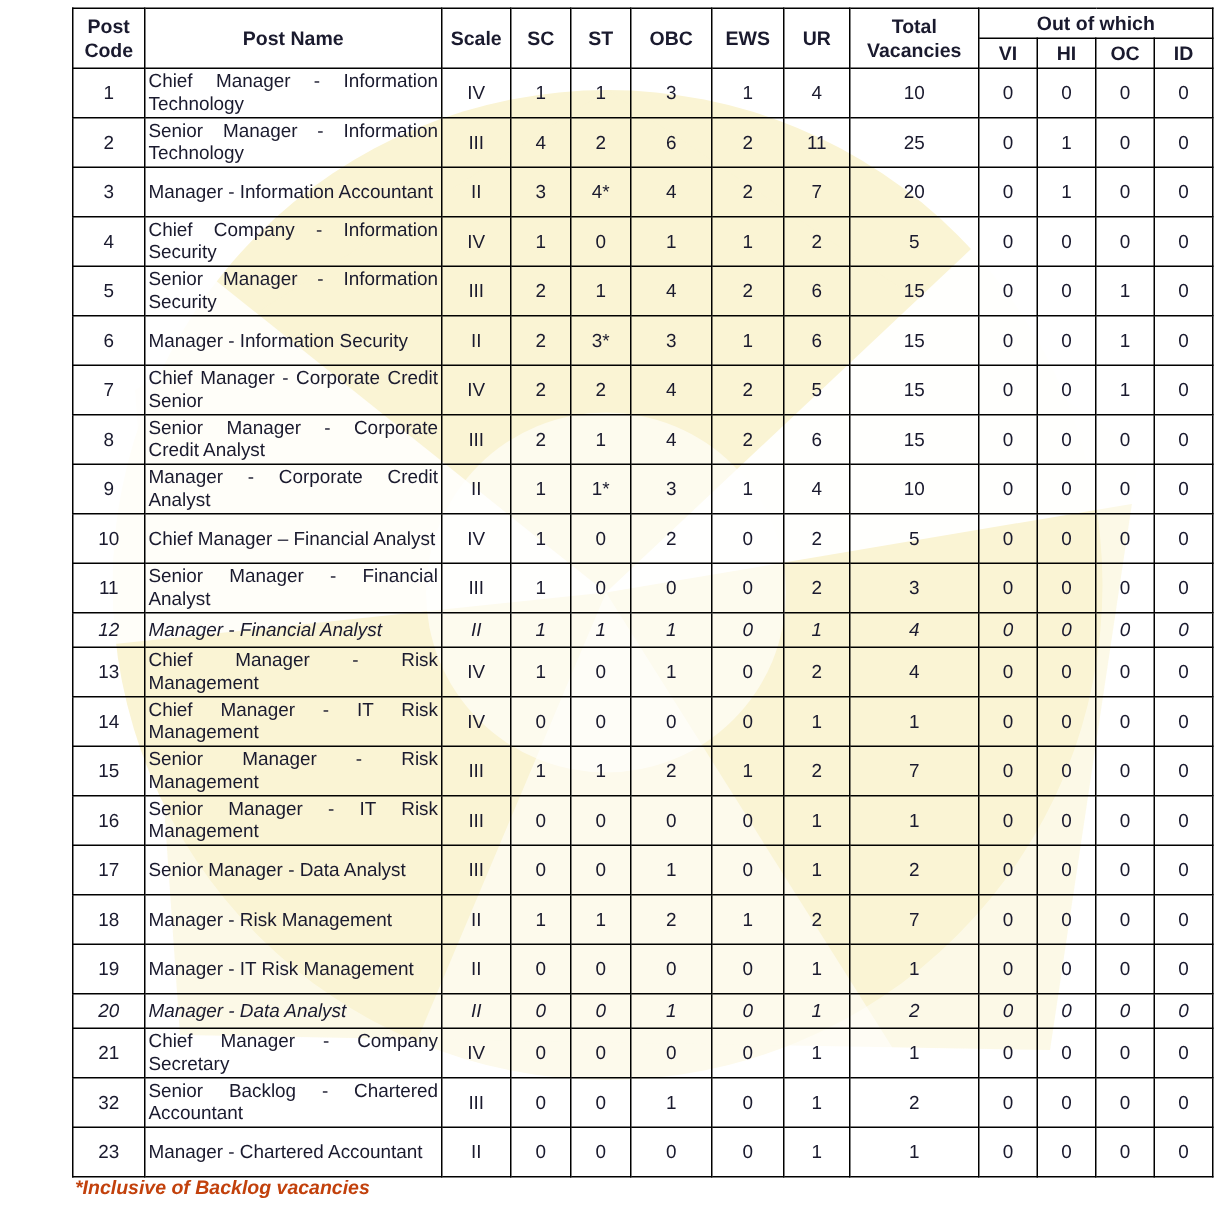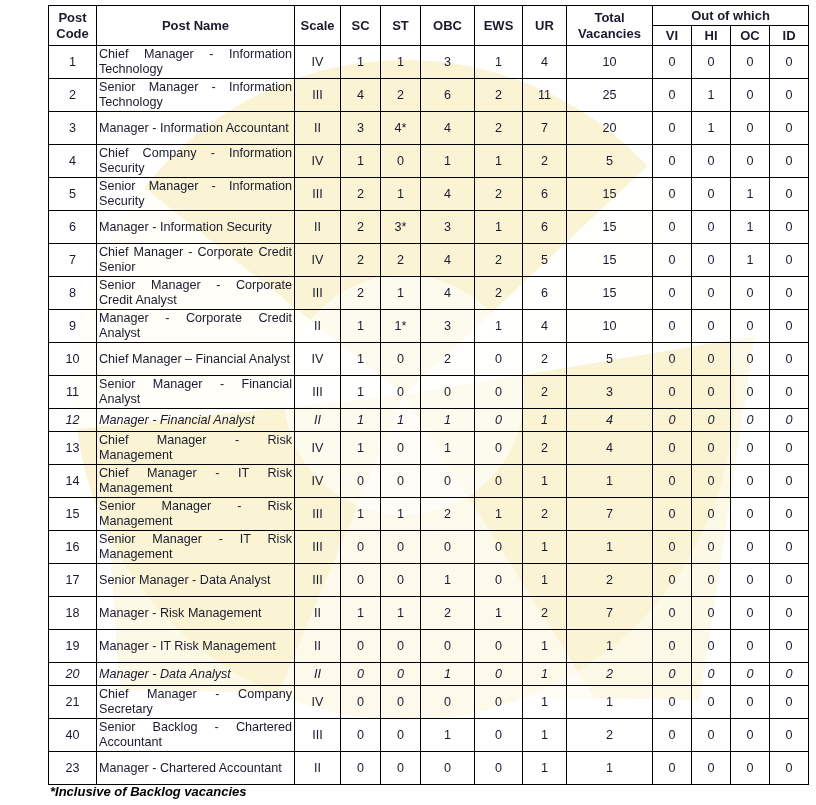--- a/index.html
+++ b/index.html
@@ -76,21 +76,21 @@
   .hdr-top  { height: 20px; }
   .hdr-bot  { height: 20px; }
 
   #footnote {
     position: absolute;
     left: 50px;
     top: 784px;
     font-size: 13px;
     font-style: italic;
     font-weight: bold;
-    color: #000000;
+    color: #c2410c;
     z-index: 2;
     font-family: "Liberation Sans", sans-serif;
   }
 </style>
 </head>
 <body>
 
 <svg id="watermark" viewBox="0 0 816 805" xmlns="http://www.w3.org/2000/svg">
   <defs>
     <clipPath id="wmclip">
@@ -456,21 +456,21 @@
           <td class="num">0</td>
           <td class="num">0</td>
           <td class="num">1</td>
           <td class="num">1</td>
           <td class="num">0</td>
           <td class="num">0</td>
           <td class="num">0</td>
           <td class="num">0</td>
         </tr>
         <tr class="rowtall">
-          <td class="code">40</td>
+          <td class="code">32</td>
           <td class="name">Senior Backlog - Chartered Accountant</td>
           <td class="num">III</td>
           <td class="num">0</td>
           <td class="num">0</td>
           <td class="num">1</td>
           <td class="num">0</td>
           <td class="num">1</td>
           <td class="num">2</td>
           <td class="num">0</td>
           <td class="num">0</td>

